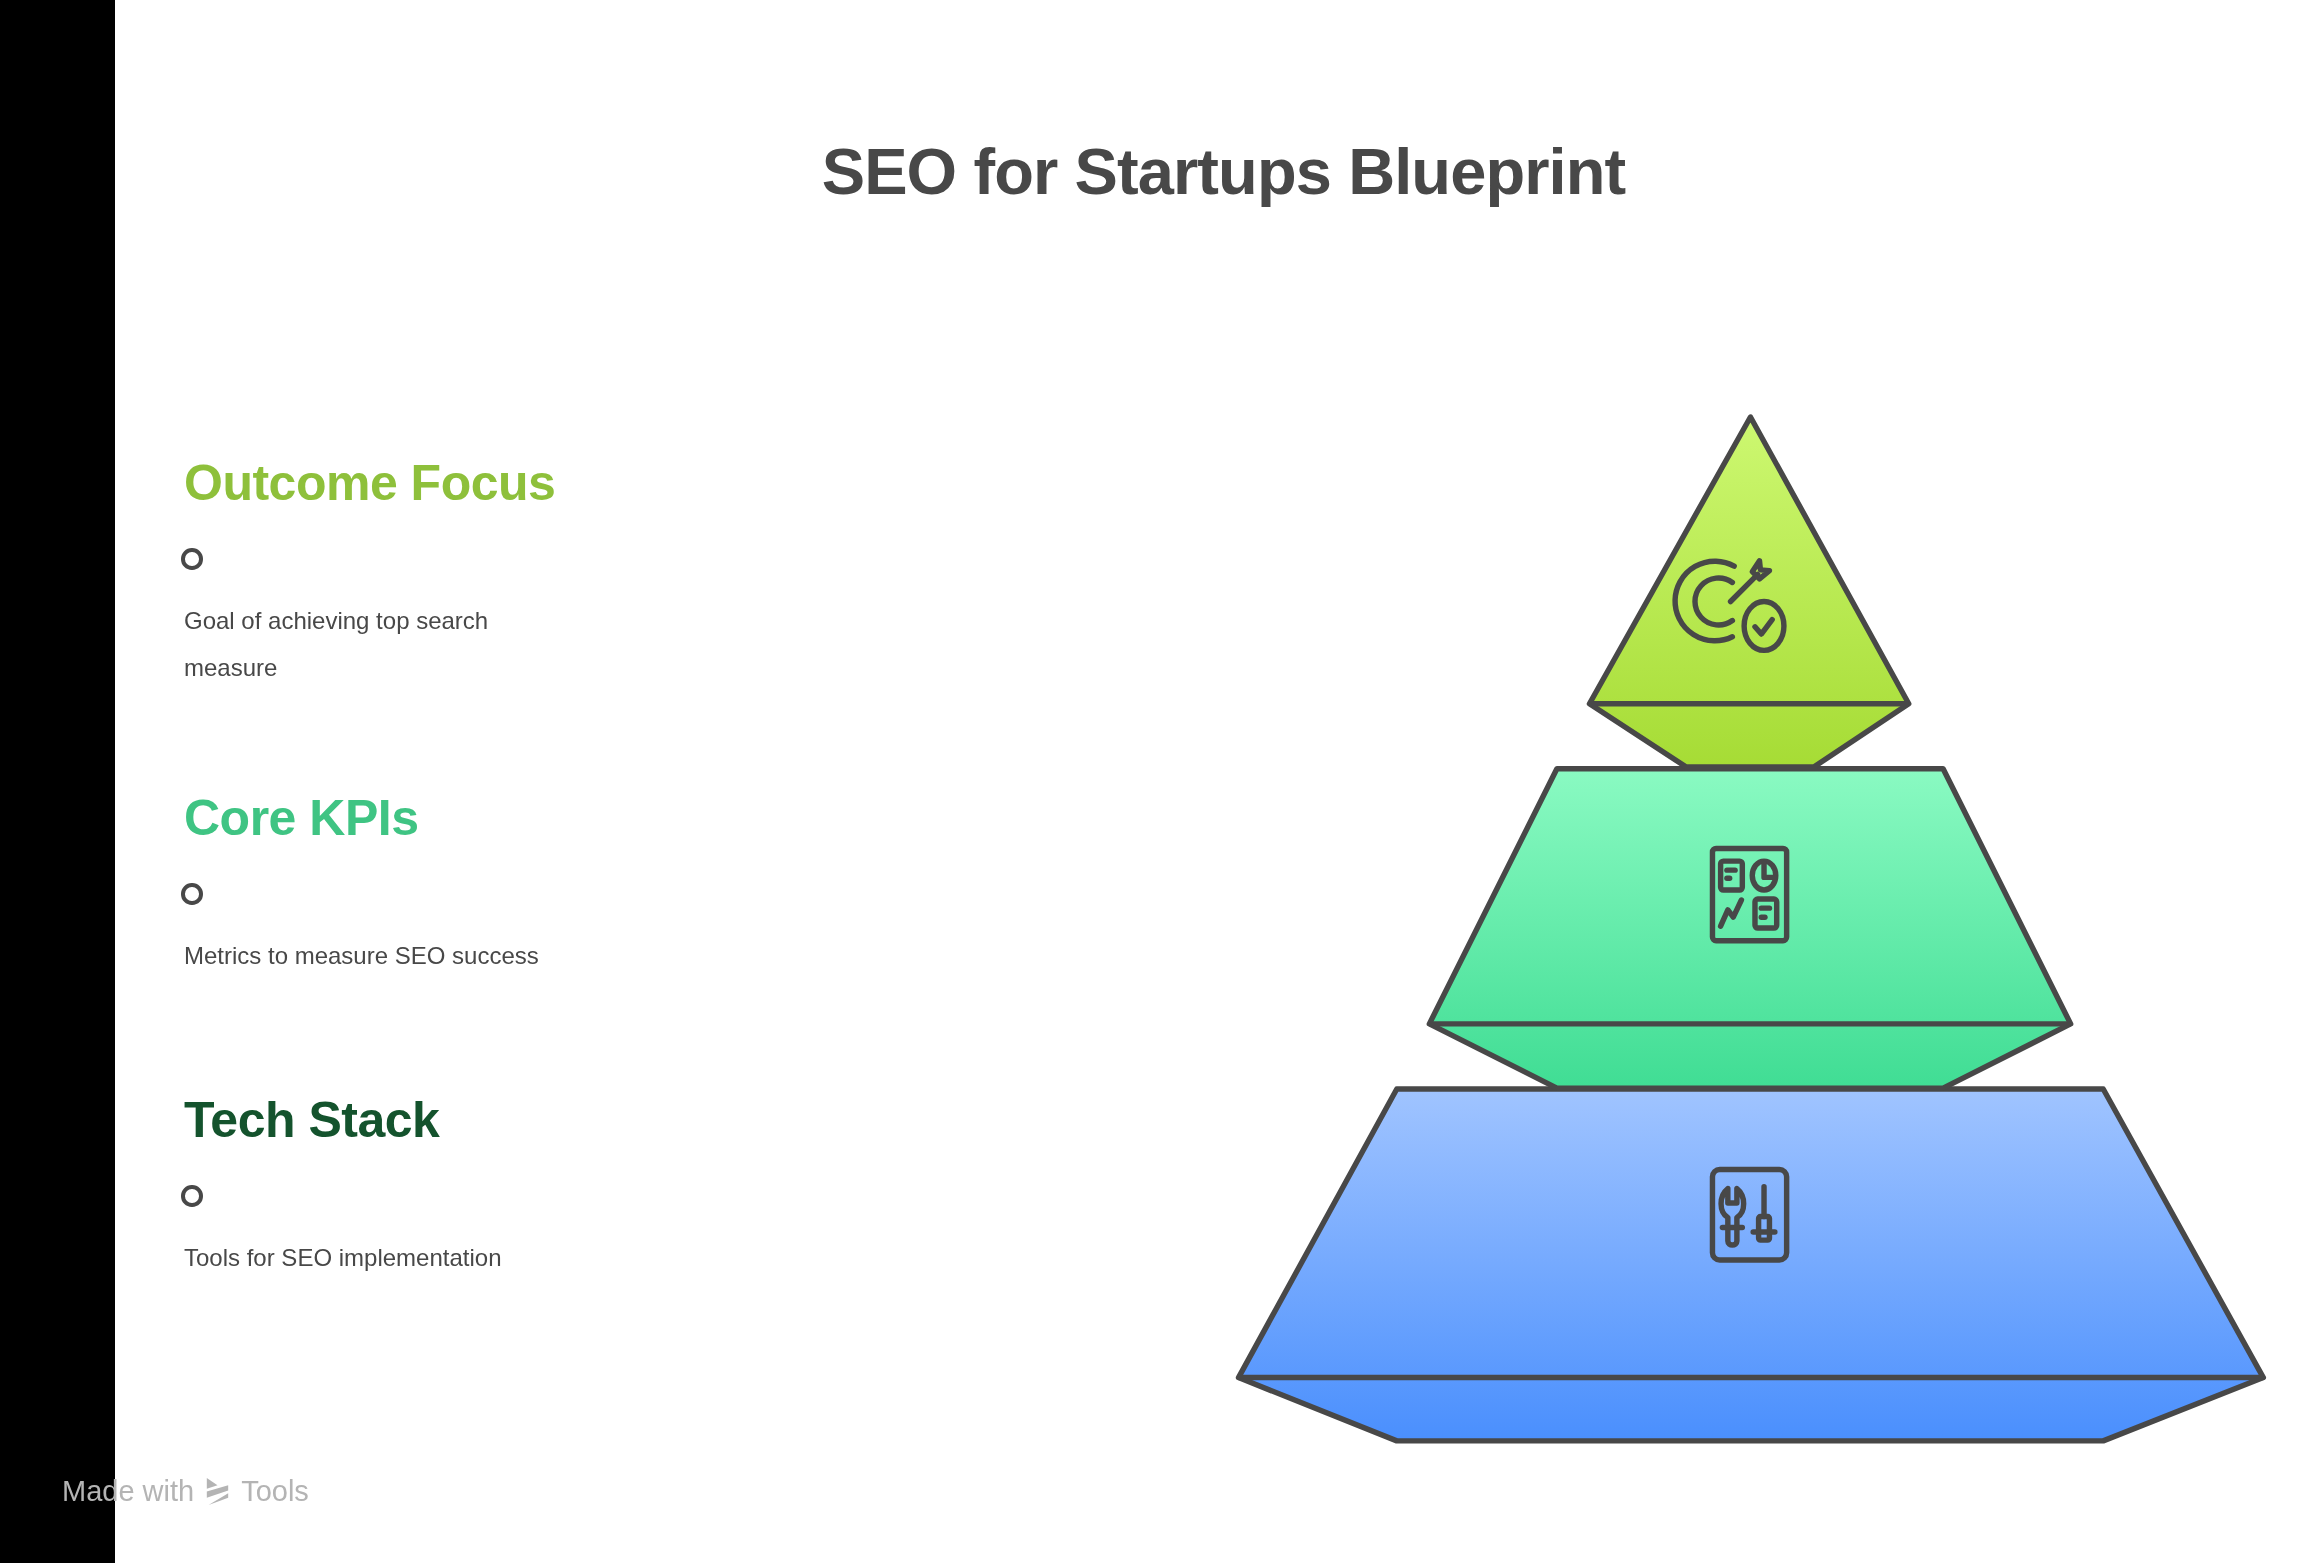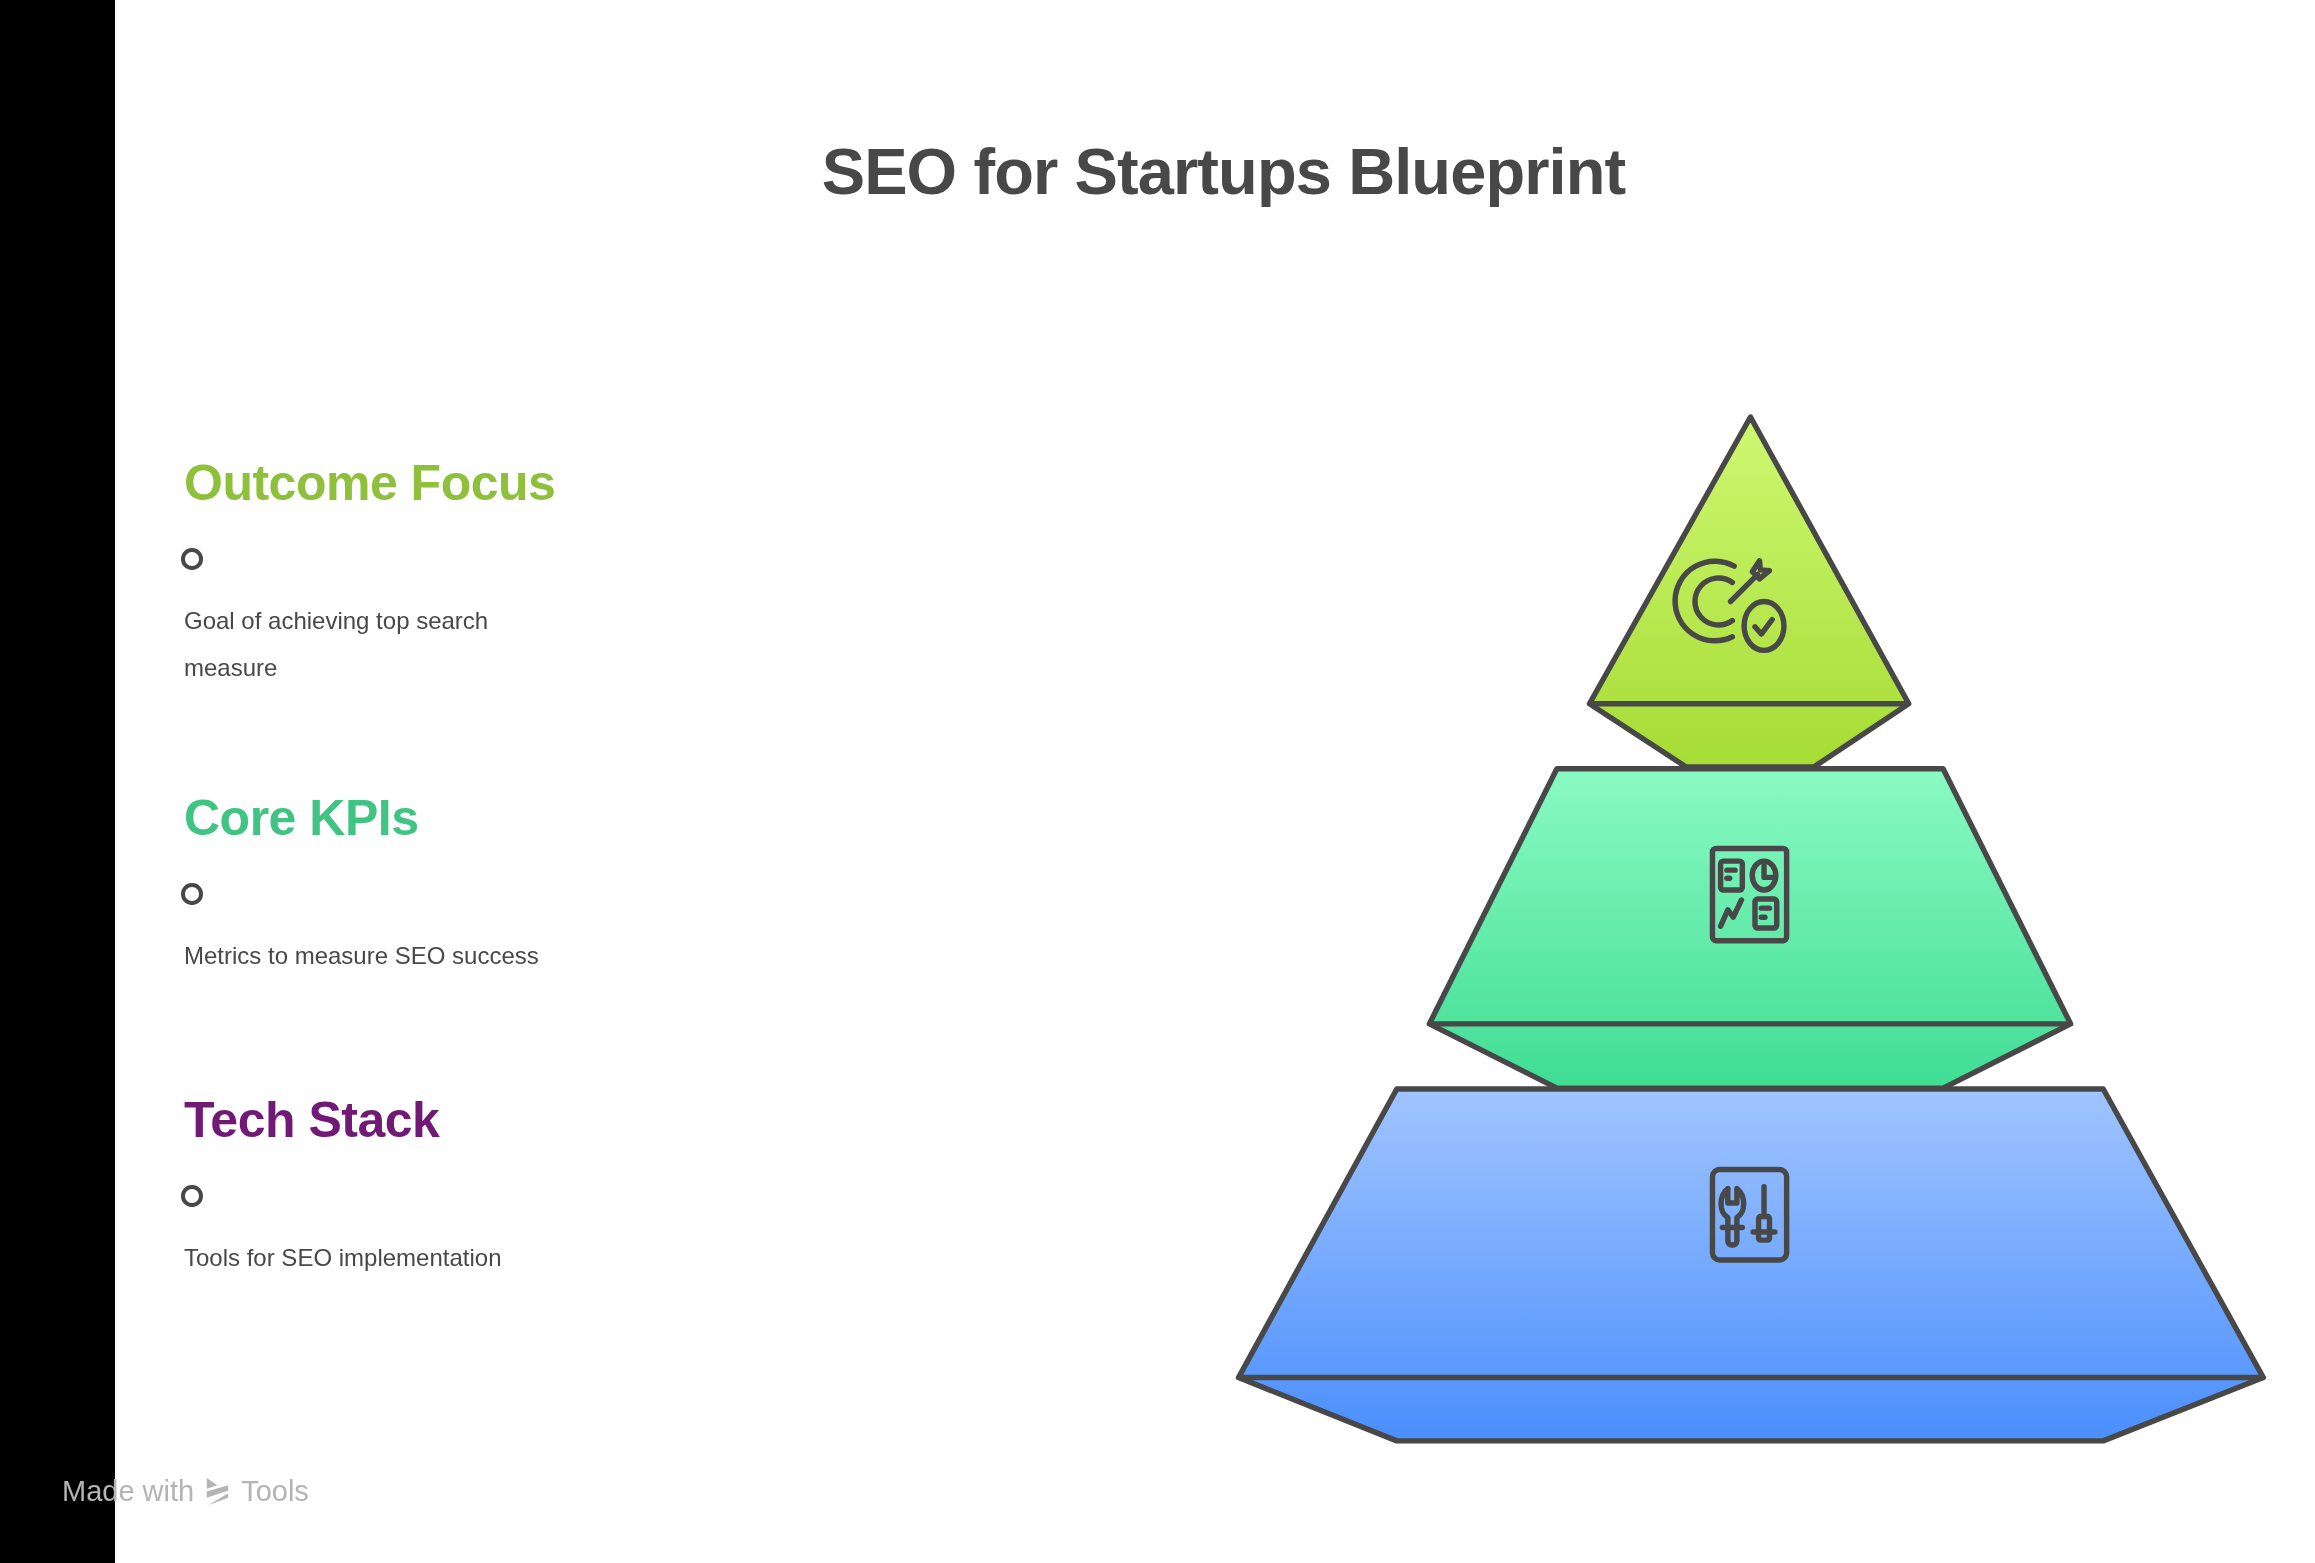--- a/index.html
+++ b/index.html
@@ -32,21 +32,21 @@
 
 <div class="section" style="top:789px;">
   <div class="section-heading" style="color:#3fc483;">Core KPIs</div>
   <div class="bullet"></div>
   <div class="section-desc">
     <div>Metrics to measure SEO success</div>
   </div>
 </div>
 
 <div class="section" style="top:1091px;">
-  <div class="section-heading" style="color:#701a75;">Tech Stack</div>
+  <div class="section-heading" style="color:#14532d;">Tech Stack</div>
   <div class="bullet"></div>
   <div class="section-desc">
     <div>Tools for SEO implementation</div>
   </div>
 </div>
 
 <svg class="pyramid" width="2316" height="1563" viewBox="0 0 2560 1728">
   <defs>
     <linearGradient id="gTop" x1="0" y1="0" x2="0" y2="1">
       <stop offset="0" stop-color="#cdf871"></stop>

